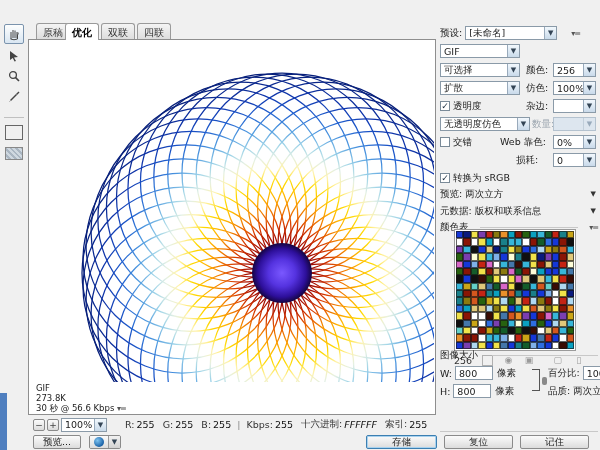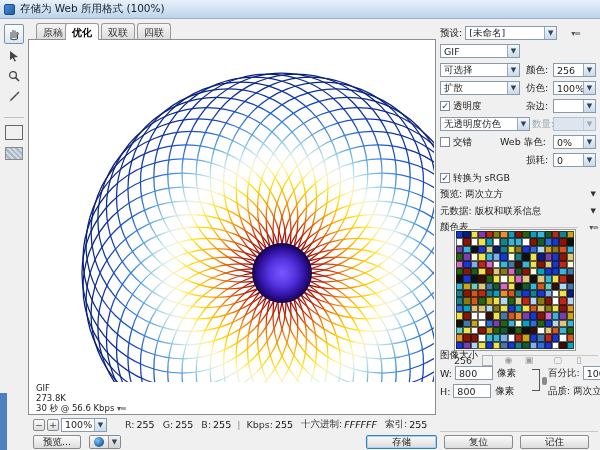--- a/index.html
+++ b/index.html
@@ -96,24 +96,20 @@
     border:1px solid #555; border-left:none; }
   .linkdot { position:absolute; left:102px; top:355px; width:5px; height:8px; background:#8a8a8a; border-radius:2px; }
 
   #desktopstrip { position:absolute; left:0; top:393px; width:7px; height:57px; background:#4f7fbf; }
 </style>
 </head>
 <body>
 
 <div id="window">
 
-  <div id="titlebar">
-    <span class="appicon"></span>
-    <span class="title">存储为 Web 所用格式 (100%)</span>
-  </div>
 
   <div class="tool sel" style="top:24px;">
     <svg width="14" height="14" viewBox="0 0 14 14">
       <g fill="none" stroke="#444" stroke-width="1">
         <path d="M4 12 V5 M6 11 V3 M8 11 V3.5 M10 11 V5"></path>
         <path d="M3.5 12 Q7 13.5 10.5 12 L10.5 8 Q11.5 7 11 5.5"></path>
       </g>
     </svg>
   </div>
   <div class="tool" style="top:46px;">
@@ -329,21 +325,21 @@
       <span class="cb"></span>
       <span class="plab">交错</span>
       <span class="rlab" style="left:60px;">Web 靠色:</span>
       <span class="combo wcombo" style="left:113px; width:43px;">
         <span class="val" style="flex:1">0%</span>
         <span class="dd">▼</span>
       </span>
     </div>
 
     <div class="prow" style="top:130px;">
-      <span class="rlab" style="left:86px;">损耗:</span>
+      <span class="rlab" style="left:76px;">损耗:</span>
       <span class="combo wcombo" style="left:113px; width:43px;">
         <span class="val" style="flex:1">0</span>
         <span class="dd">▼</span>
       </span>
     </div>
 
     <div class="prow" style="top:148px;">
       <span class="cb">✓</span>
       <span class="plab">转换为 sRGB</span>
     </div>

